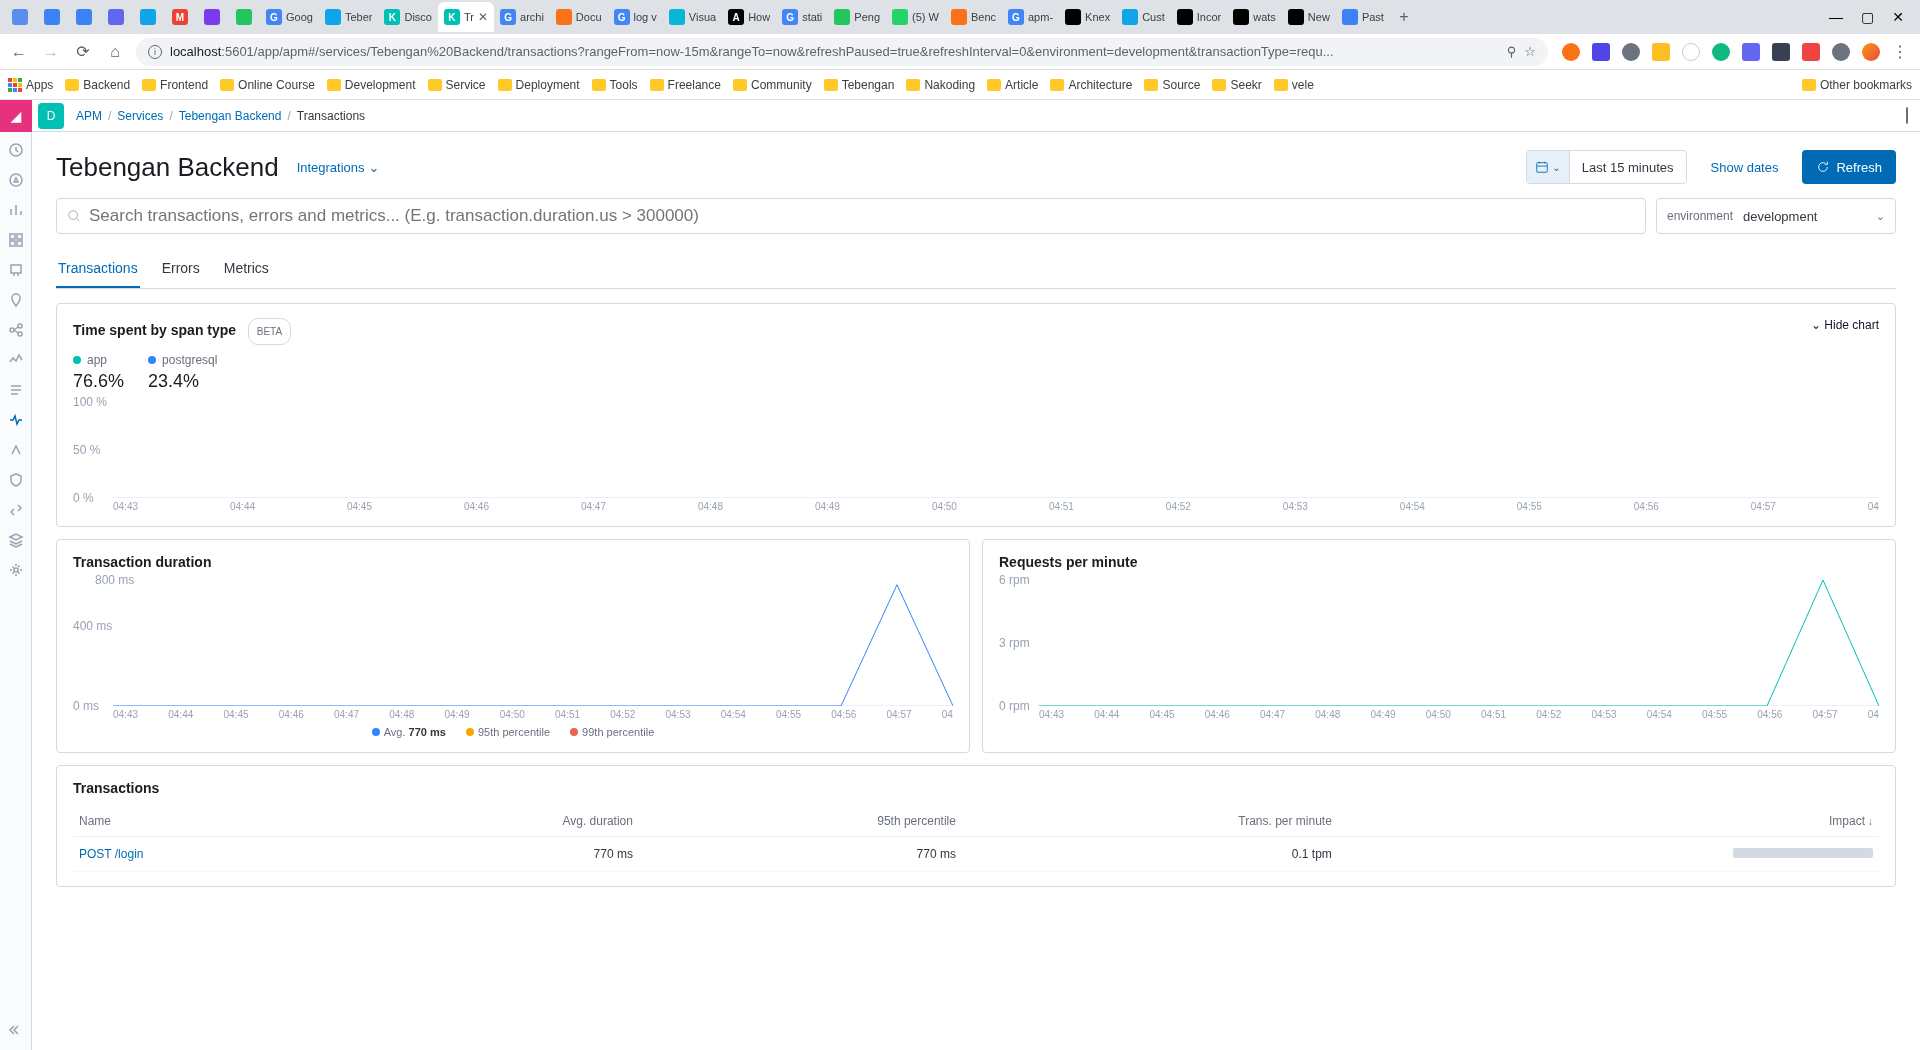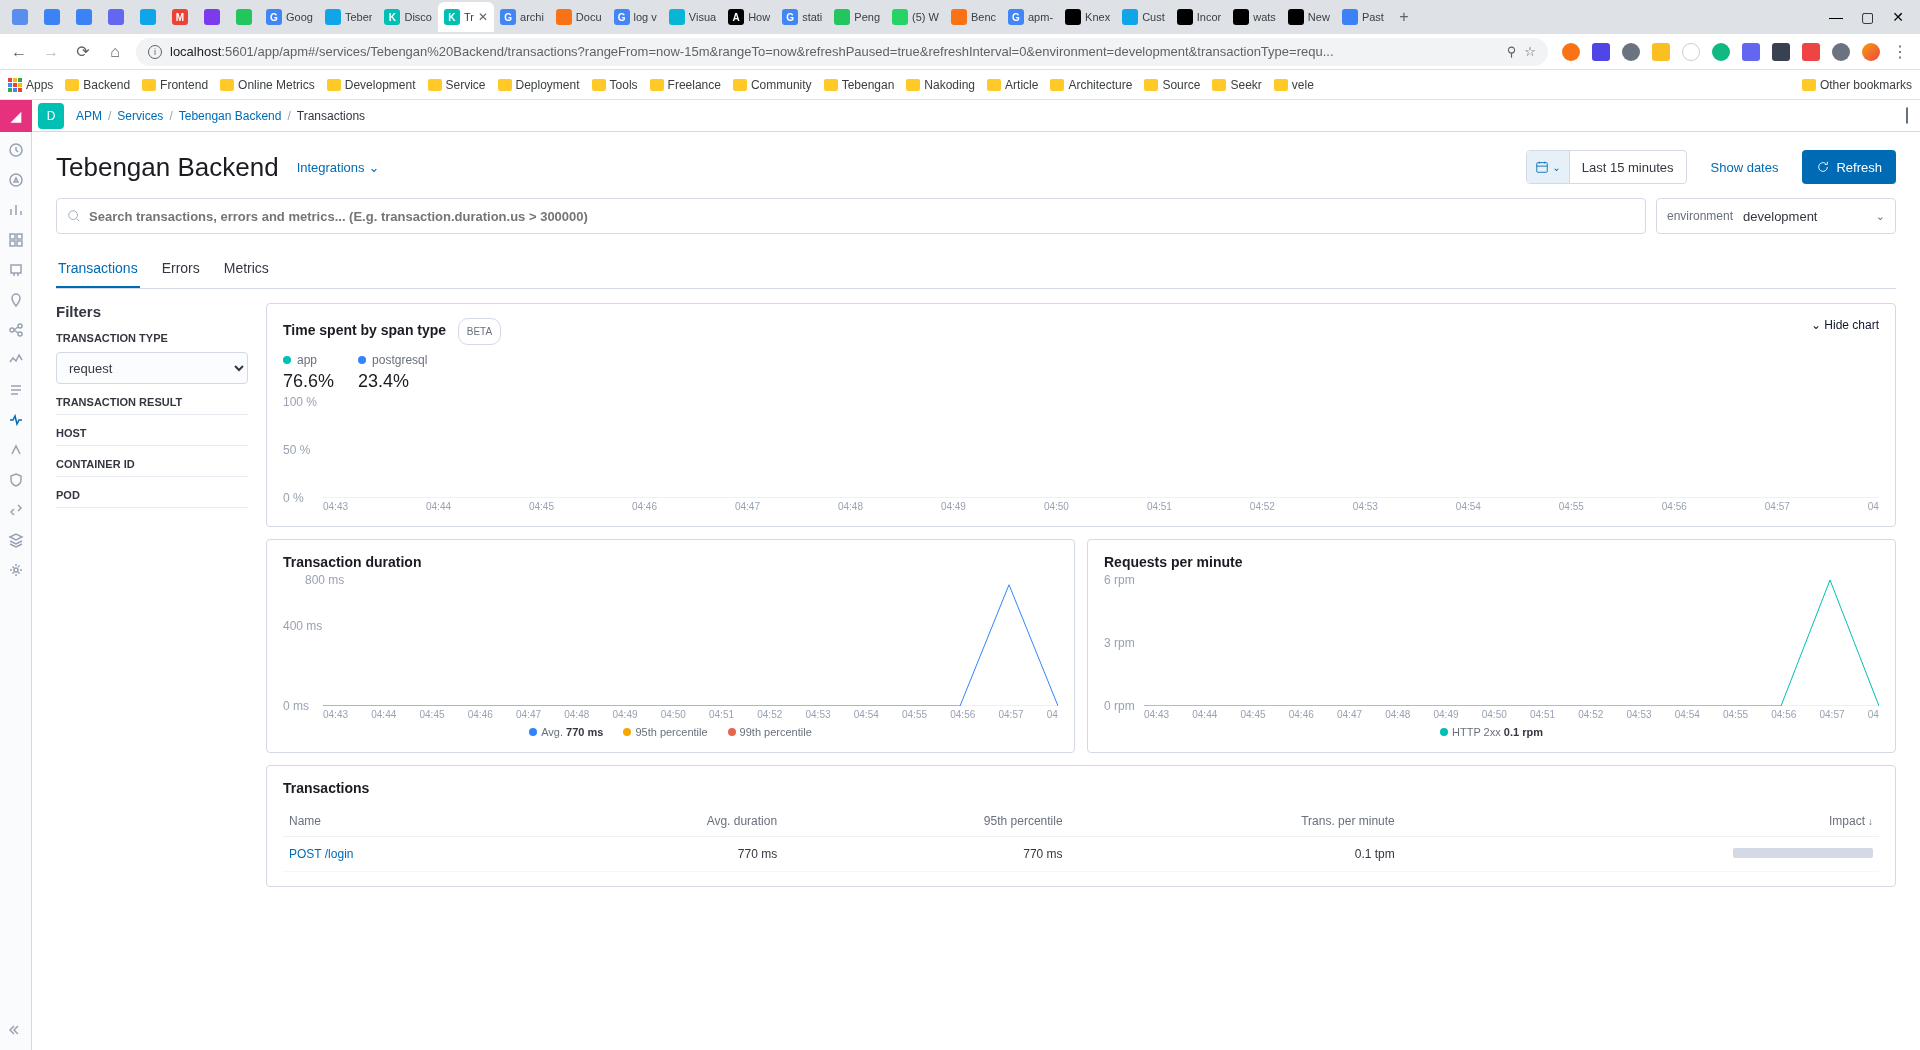--- a/index.html
+++ b/index.html
@@ -73,21 +73,21 @@
 .datepicker .dp-icon { padding:0 8px; display:flex; align-items:center; gap:3px; border-right:1px solid #d3dae6; height:100%; color:#006bb4; background:#e6f0f8; border-radius:4px 0 0 4px; }
 .datepicker .dp-icon svg { width:14px; height:14px; stroke:#006bb4; fill:none; }
 .datepicker .dp-text { padding:0 12px; font-size:13px; color:#343741; }
 .show-dates { color:#006bb4; font-size:13px; cursor:pointer; padding:0 14px; }
 .refresh-btn { background:#006bb4; color:#fff; border:none; border-radius:4px; height:34px; padding:0 14px; font-size:13px; display:flex; align-items:center; gap:6px; cursor:pointer; }
 .refresh-btn svg { width:14px; height:14px; stroke:#fff; fill:none; }
 
 .search-row { display:flex; gap:10px; margin-top:14px; }
 .search-box { flex:1; border:1px solid #d3dae6; border-radius:4px; height:36px; display:flex; align-items:center; padding:0 10px; gap:8px; }
 .search-box svg { width:14px; height:14px; stroke:#98a2b3; fill:none; }
-.search-box input { border:none; outline:none; flex:1; font-size:13px; color:#4c1d95;font-weight:bold; }
+.search-box input { border:none; outline:none; flex:1; font-size:17px; color:#4c1d95; }
 .env-select { border:1px solid #d3dae6; border-radius:4px; height:36px; display:flex; align-items:center; padding:0 10px; gap:10px; min-width:240px; }
 .env-select .lbl { color:#69707d; font-size:12px; }
 .env-select .val { color:#343741; font-size:13px; flex:1; }
 .env-select .chev { color:#69707d; font-size:11px; }
 
 .tabs-row { display:flex; gap:20px; border-bottom:1px solid #d3dae6; margin-top:16px; font-size:14px; }
 .tabs-row .tabx { padding:10px 2px; cursor:pointer; color:#343741; }
 .tabs-row .tabx.active { color:#006bb4; border-bottom:2px solid #006bb4; }
 
 .columns { display:flex; gap:18px; margin-top:14px; }
@@ -294,21 +294,21 @@
       <span class="bk">
         <span class="folder-icon"></span>
         <span>Backend</span>
       </span>
       <span class="bk">
         <span class="folder-icon"></span>
         <span>Frontend</span>
       </span>
       <span class="bk">
         <span class="folder-icon"></span>
-        <span>Online Metrics</span>
+        <span>Online Course</span>
       </span>
       <span class="bk">
         <span class="folder-icon"></span>
         <span>Development</span>
       </span>
       <span class="bk">
         <span class="folder-icon"></span>
         <span>Service</span>
       </span>
       <span class="bk">
@@ -515,31 +515,20 @@
       </div>
     </div>
 
     <div class="tabs-row">
       <span class="tabx active">Transactions</span>
       <span class="tabx">Errors</span>
       <span class="tabx">Metrics</span>
     </div>
 
     <div class="columns">
-      <div class="filters">
-        <h4>Filters</h4>
-        <div class="flabel noborder">TRANSACTION TYPE</div>
-        <select class="fselect">
-          <option>request</option>
-        </select>
-        <div class="flabel">TRANSACTION RESULT</div>
-        <div class="flabel">HOST</div>
-        <div class="flabel">CONTAINER ID</div>
-        <div class="flabel">POD</div>
-      </div>
 
       <div class="main">
 
         <div class="panel">
           <div>
             <span class="ptitle">Time spent by span type</span>
             <span class="beta">BETA</span>
             <span class="hide-chart">
               <span>⌄</span>
               <span>Hide chart</span>
@@ -640,23 +629,20 @@
                   <span>04:54</span>
                   <span>04:55</span>
                   <span>04:56</span>
                   <span>04:57</span>
                   <span>04</span>
                 </div>
                 <svg class="plot" viewBox="0 0 100 100" preserveAspectRatio="none">
                   <polyline points="0,100 6.666666666666667,100 13.333333333333334,100 20,100 26.666666666666668,100 33.33333333333333,100 40,100 46.666666666666664,100 53.333333333333336,100 60,100 66.66666666666666,100 73.33333333333333,100 80,100 86.66666666666667,100 93.33333333333333,0 100,100" fill="none" stroke="#00bfb3" stroke-width="1" vector-effect="non-scaling-stroke"></polyline>
                 </svg>
               </div>
-            <div class="legend-line" id="rpm-legend">
-                <span><span class="dot" style="background:#00bfb3"></span>HTTP 2xx <b style="color:#343741">0.1 rpm</b></span>
-              </div>
           </div>
         </div>
 
         <div class="panel">
           <span class="ptitle">Transactions</span>
           <table class="ttable">
             <thead>
                 <tr>
               <th>Name</th>
               <th class="r">Avg. duration</th>

